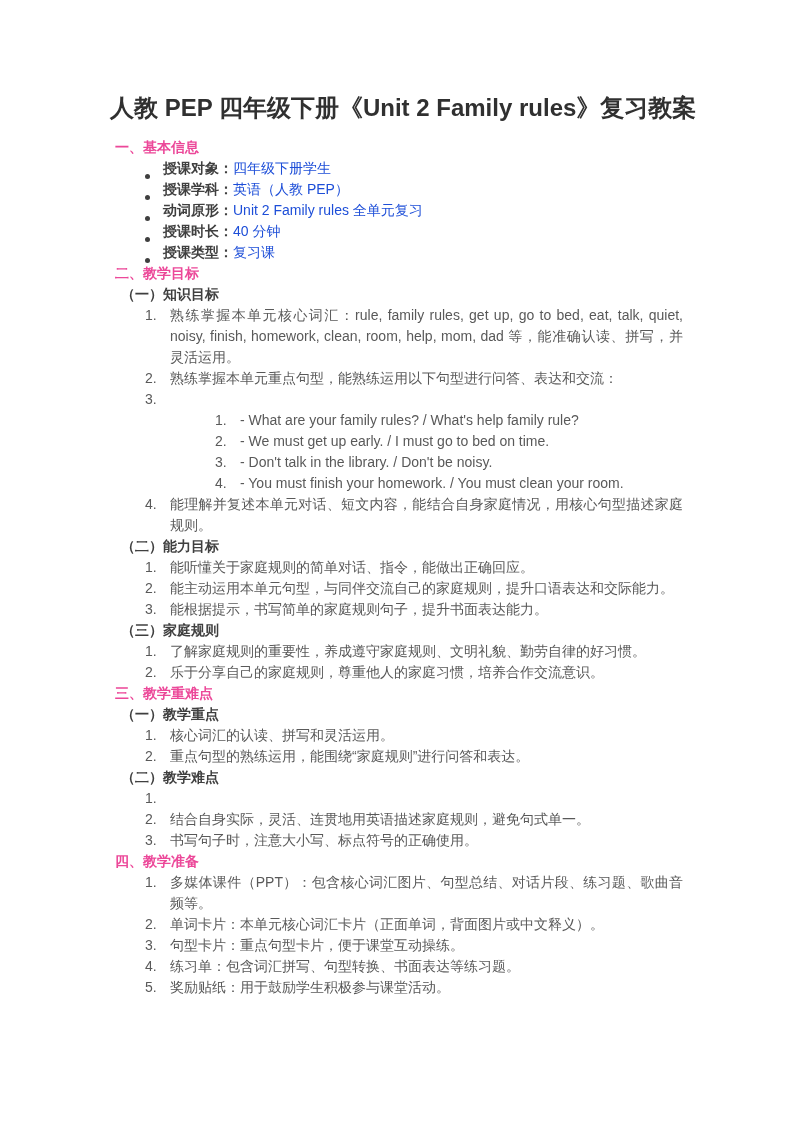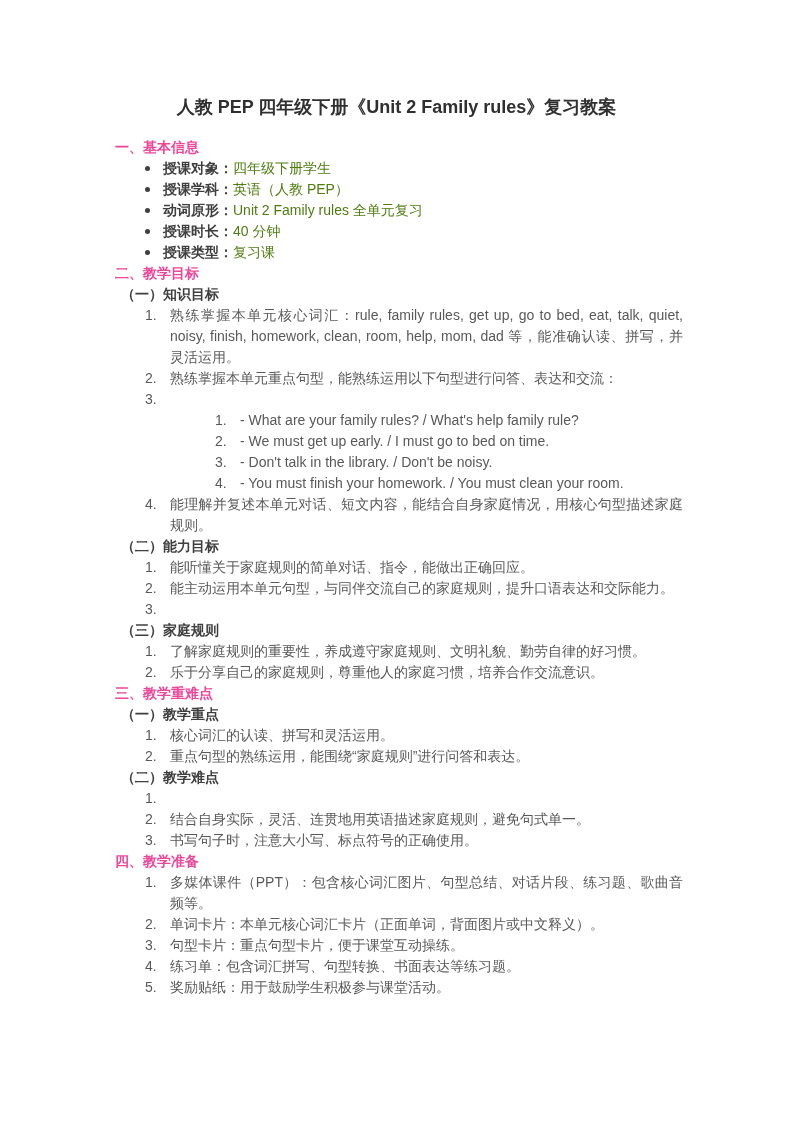--- a/index.html
+++ b/index.html
@@ -10,33 +10,33 @@
     background:#ffffff;
     padding:92px 111px 40px 110px;
     font-family:"Liberation Sans","DejaVu Sans",sans-serif;
     font-size:14px;
     line-height:21px;
     color:#595959;
     overflow:hidden;
   }
   .title{
     margin:0 0 14px 0;
-    font-size:18px;
+    font-size:24px;
     line-height:31px;
     font-weight:700;
     color:#303030;
     text-align:center;
     white-space:nowrap;
   }
   .h1{font-weight:700;color:#ec4899;padding-left:5px;}
   .h2{font-weight:700;color:#3f3f3f;padding-left:11px;}
-  .b-item{display:flex;padding-left:35px;align-items:flex-start;}
+  .b-item{display:flex;padding-left:35px;align-items:flex-end;}
   .dot{flex:0 0 5px;width:5px;height:5px;border-radius:50%;background:#3f3f3f;margin:8px 13px 0 0;}
   .b-label{font-weight:700;color:#3f3f3f;white-space:nowrap;}
-  .b-value{color:#4d7c0f;}
+  .b-value{color:#1d4ed8;}
   .n1{display:flex;padding-left:35px;}
   .n2{display:flex;padding-left:105px;}
   .num{flex:0 0 25px;color:#595959;}
   .txt{flex:1;text-align:justify;}
   .n2 .txt{text-align:left;}
 </style>
 </head>
 <body>
 
 <div class="page">
@@ -109,20 +109,21 @@
   <div class="n1">
     <span class="num">1.</span>
     <span class="txt">能听懂关于家庭规则的简单对话、指令，能做出正确回应。</span>
   </div>
   <div class="n1">
     <span class="num">2.</span>
     <span class="txt">能主动运用本单元句型，与同伴交流自己的家庭规则，提升口语表达和交际能力。</span>
   </div>
   <div class="n1">
     <span class="num">3.</span>
+    <span class="txt">能根据提示，书写简单的家庭规则句子，提升书面表达能力。</span>
   </div>
 
   <div class="h2">（三）家庭规则</div>
   <div class="n1">
     <span class="num">1.</span>
     <span class="txt">了解家庭规则的重要性，养成遵守家庭规则、文明礼貌、勤劳自律的好习惯。</span>
   </div>
   <div class="n1">
     <span class="num">2.</span>
     <span class="txt">乐于分享自己的家庭规则，尊重他人的家庭习惯，培养合作交流意识。</span>

